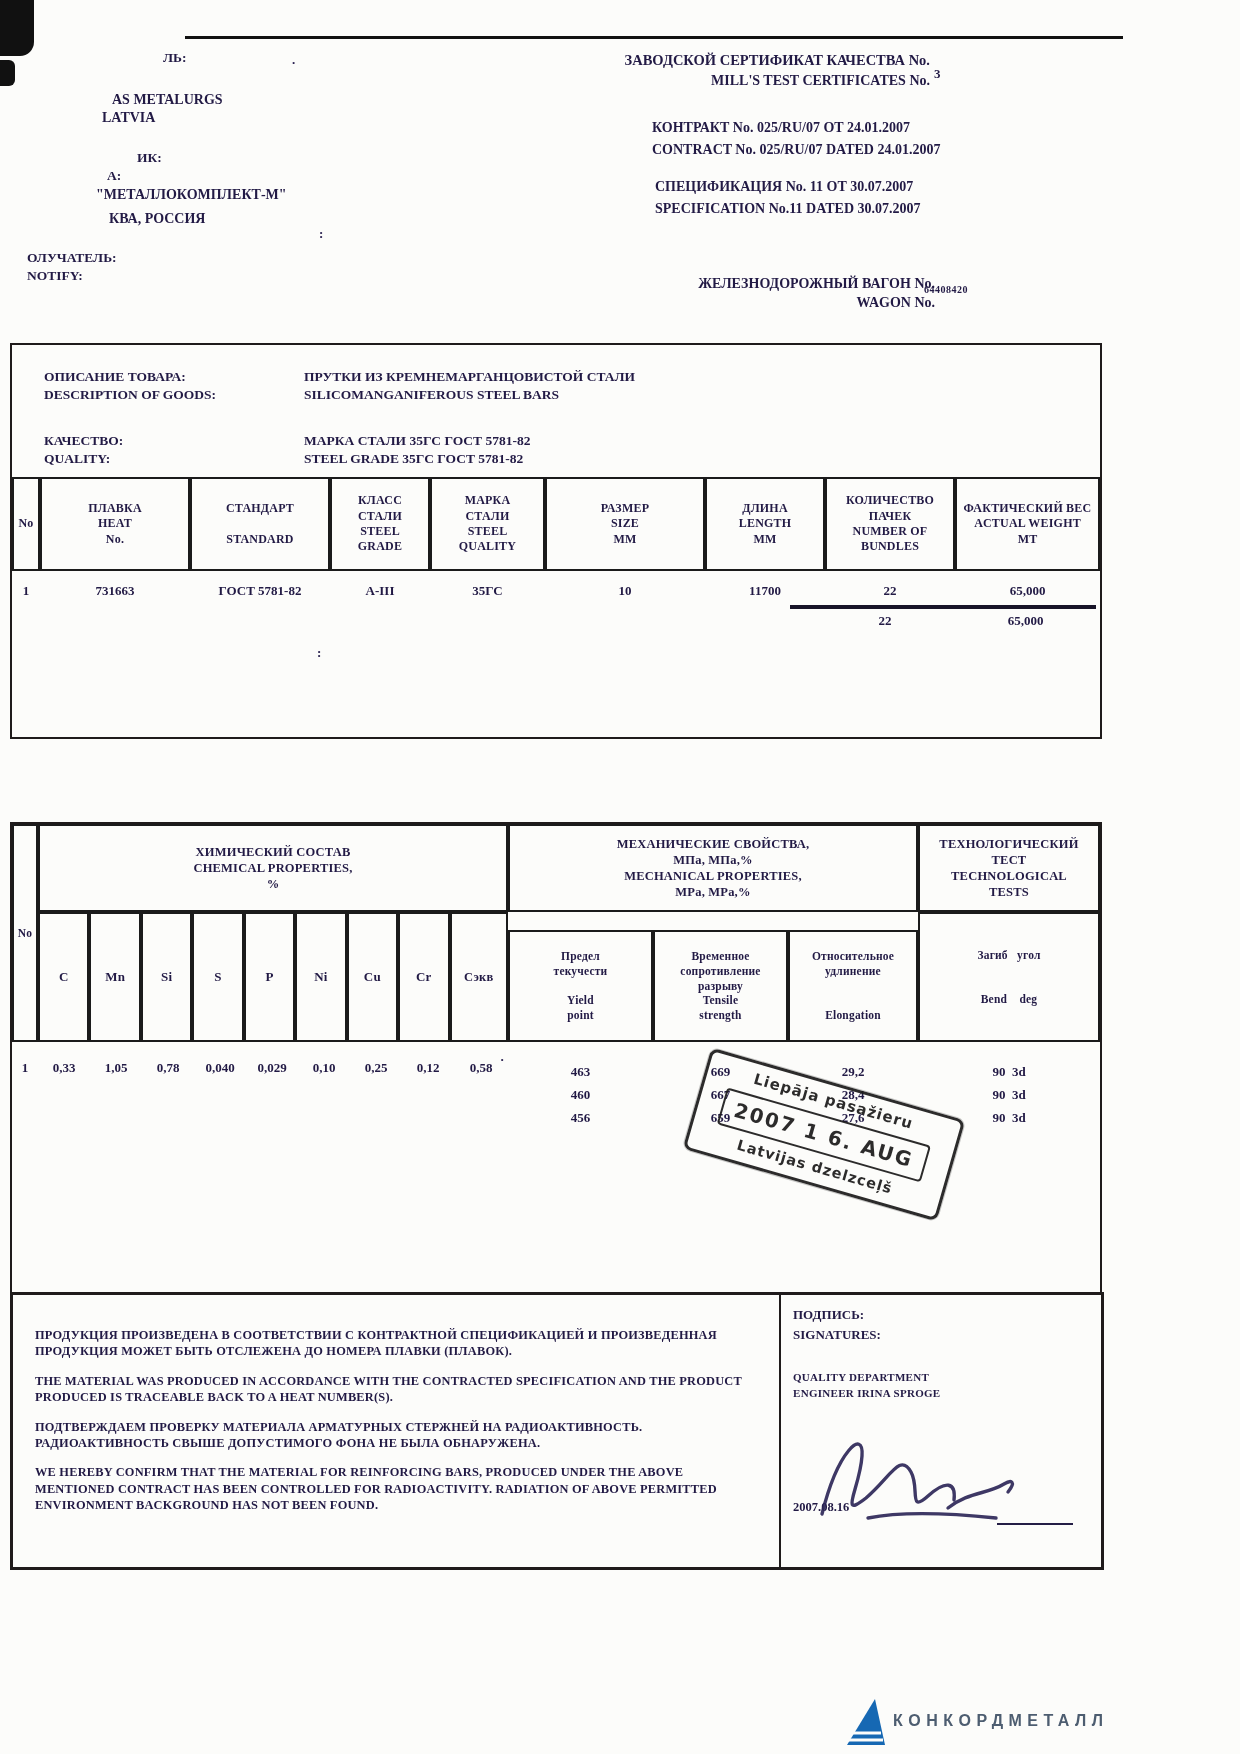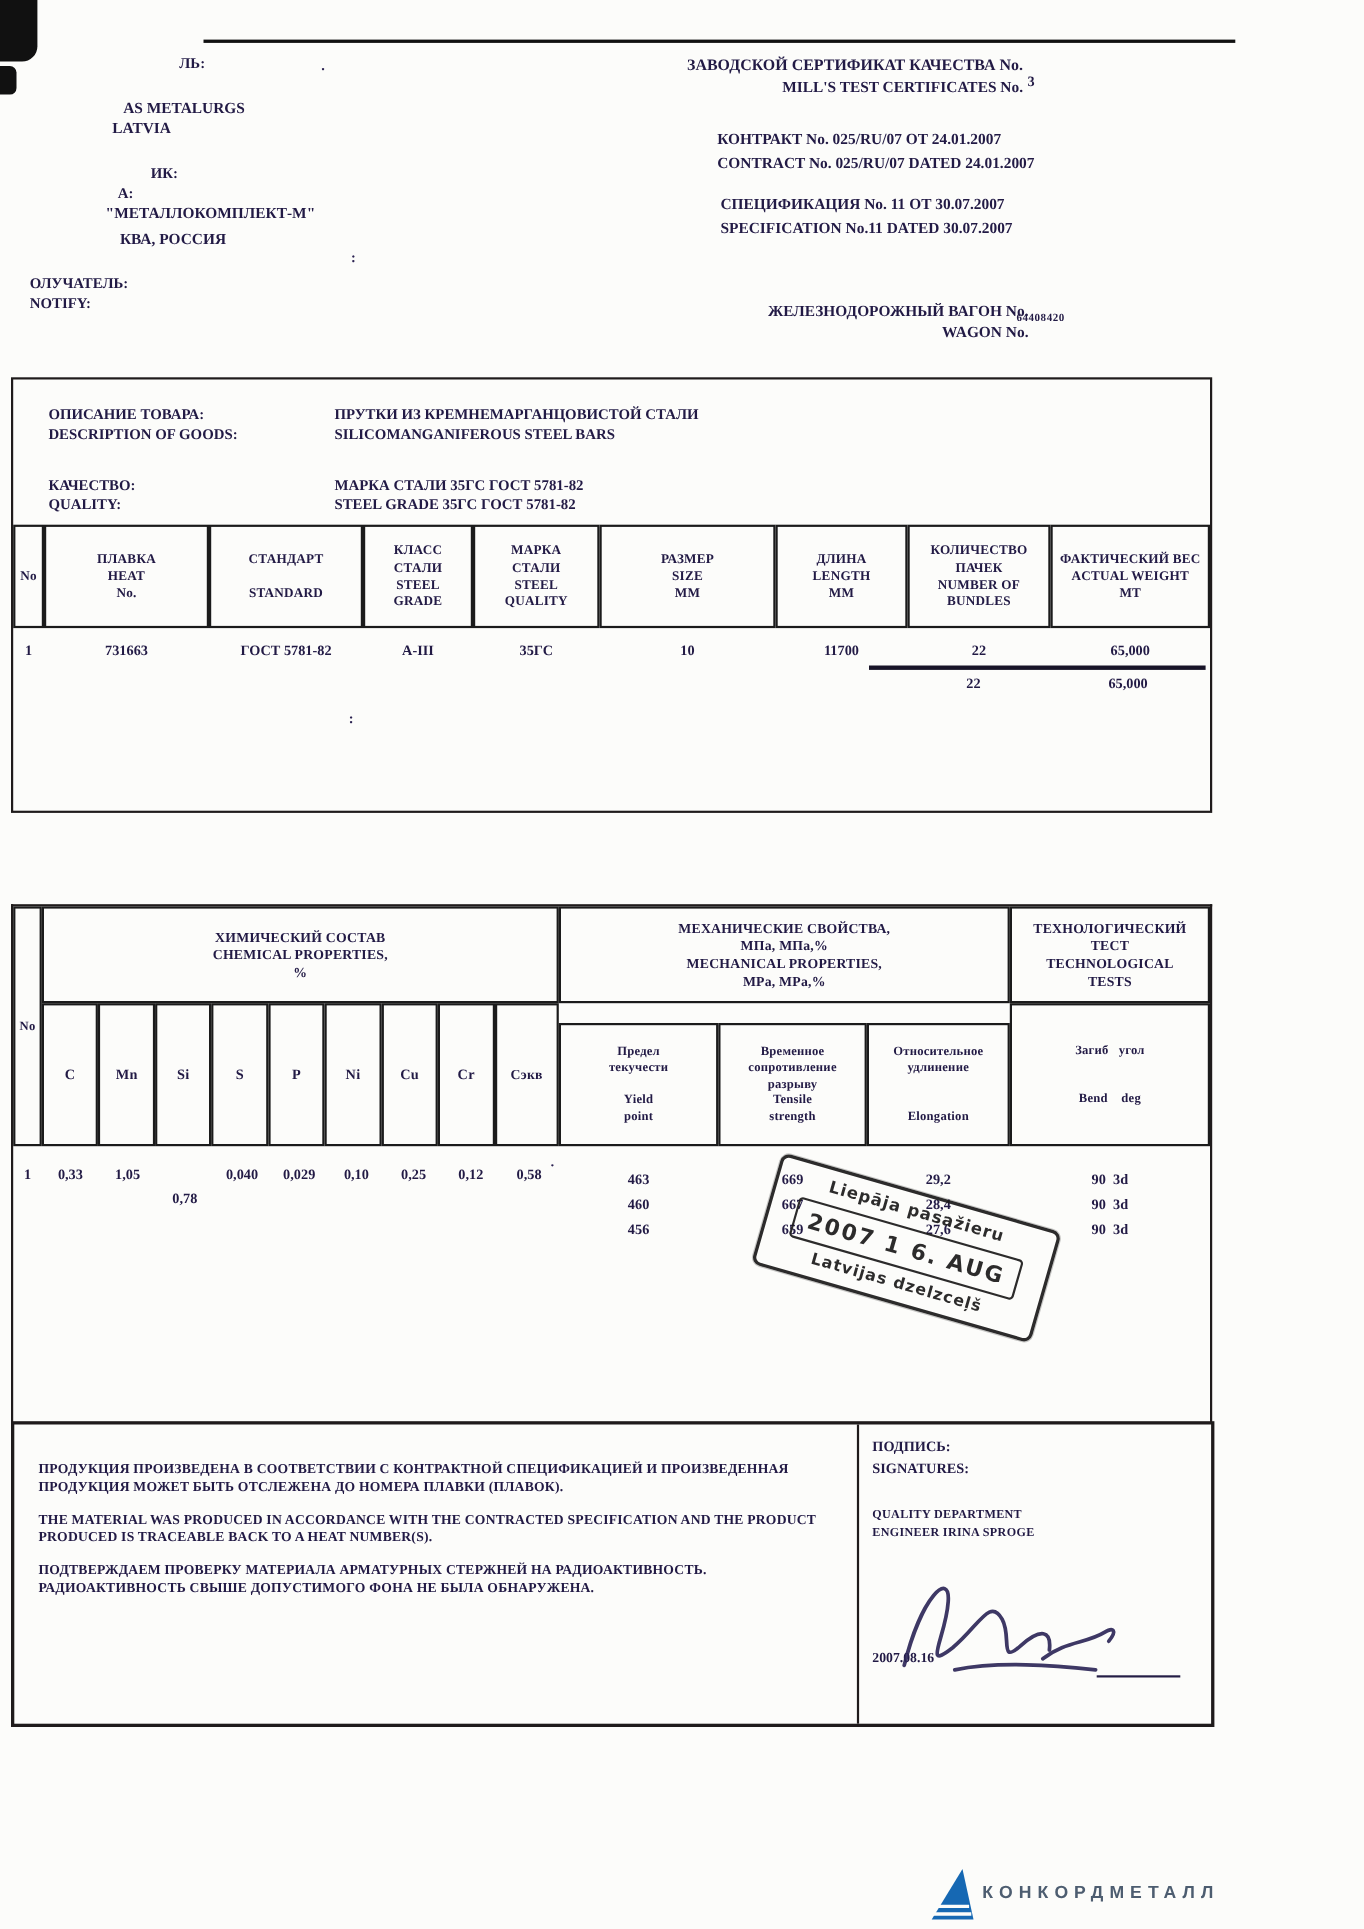--- a/index.html
+++ b/index.html
@@ -226,21 +226,21 @@
 
 Bend    deg</span>
           </div>
       </div>
     </div>
 
     <div class="hrow" style="top:236px;">
       <div class="dcell" style="width:26px;">1</div>
       <div class="dcell" style="width:52px;">0,33</div>
       <div class="dcell" style="width:52px;text-align:right;">1,05</div>
-      <div class="dcell" style="width:52px;margin-top:22px;">0,78</div>
+      <div class="dcell" style="width:52px;">0,78</div>
       <div class="dcell" style="width:52px;">0,040</div>
       <div class="dcell" style="width:52px;">0,029</div>
       <div class="dcell" style="width:52px;">0,10</div>
       <div class="dcell" style="width:52px;">0,25</div>
       <div class="dcell" style="width:52px;">0,12</div>
       <div class="dcell" style="width:54px;">0,58</div>
       <div class="dcell" style="width:145px;">
           <span class="lines" style="line-height:23px;">463
 460
 456</span>
@@ -267,20 +267,21 @@
     <div class="l1">Liepāja pasažieru</div>
     <div class="dbox">2007 1 6. AUG</div>
     <div class="l3">Latvijas dzelzceļš</div>
   </div>
 
   <div class="box" style="left:10px;top:1292px;width:1088px;height:272px;border-width:3px;display:flex;">
     <div style="width:766px;box-sizing:border-box;padding:32px 20px 10px 22px;">
       <p class="para">ПРОДУКЦИЯ ПРОИЗВЕДЕНА В СООТВЕТСТВИИ С КОНТРАКТНОЙ СПЕЦИФИКАЦИЕЙ И ПРОИЗВЕДЕННАЯ ПРОДУКЦИЯ МОЖЕТ БЫТЬ ОТСЛЕЖЕНА ДО НОМЕРА ПЛАВКИ (ПЛАВОК).</p>
       <p class="para">THE MATERIAL WAS PRODUCED IN ACCORDANCE WITH THE CONTRACTED SPECIFICATION AND THE PRODUCT PRODUCED IS TRACEABLE BACK TO A HEAT NUMBER(S).</p>
       <p class="para">ПОДТВЕРЖДАЕМ ПРОВЕРКУ МАТЕРИАЛА АРМАТУРНЫХ СТЕРЖНЕЙ НА РАДИОАКТИВНОСТЬ. РАДИОАКТИВНОСТЬ СВЫШЕ ДОПУСТИМОГО ФОНА НЕ БЫЛА ОБНАРУЖЕНА.</p>
+      <p class="para" style="margin-bottom:0;">WE HEREBY CONFIRM THAT THE MATERIAL FOR REINFORCING BARS, PRODUCED UNDER THE ABOVE MENTIONED CONTRACT HAS BEEN CONTROLLED FOR RADIOACTIVITY.  RADIATION OF ABOVE PERMITTED ENVIRONMENT BACKGROUND HAS NOT BEEN FOUND.</p>
     </div>
     <div style="flex:1;border-left:2.5px solid #1f1b1b;box-sizing:border-box;padding:12px 12px;position:relative;">
       <div style="font-size:13px;">ПОДПИСЬ:</div>
       <div style="font-size:13px;margin-top:4px;">SIGNATURES:</div>
       <div style="font-size:11px;margin-top:28px;letter-spacing:.3px;">QUALITY DEPARTMENT</div>
       <div style="font-size:11px;margin-top:4px;letter-spacing:.3px;">ENGINEER IRINA SPROGE</div>
       <div style="position:absolute;left:12px;bottom:52px;font-size:12.5px;">2007.08.16</div>
       <div style="position:absolute;right:28px;bottom:42px;width:76px;height:2.5px;background:#241d45;"></div>
     </div>
   </div>

